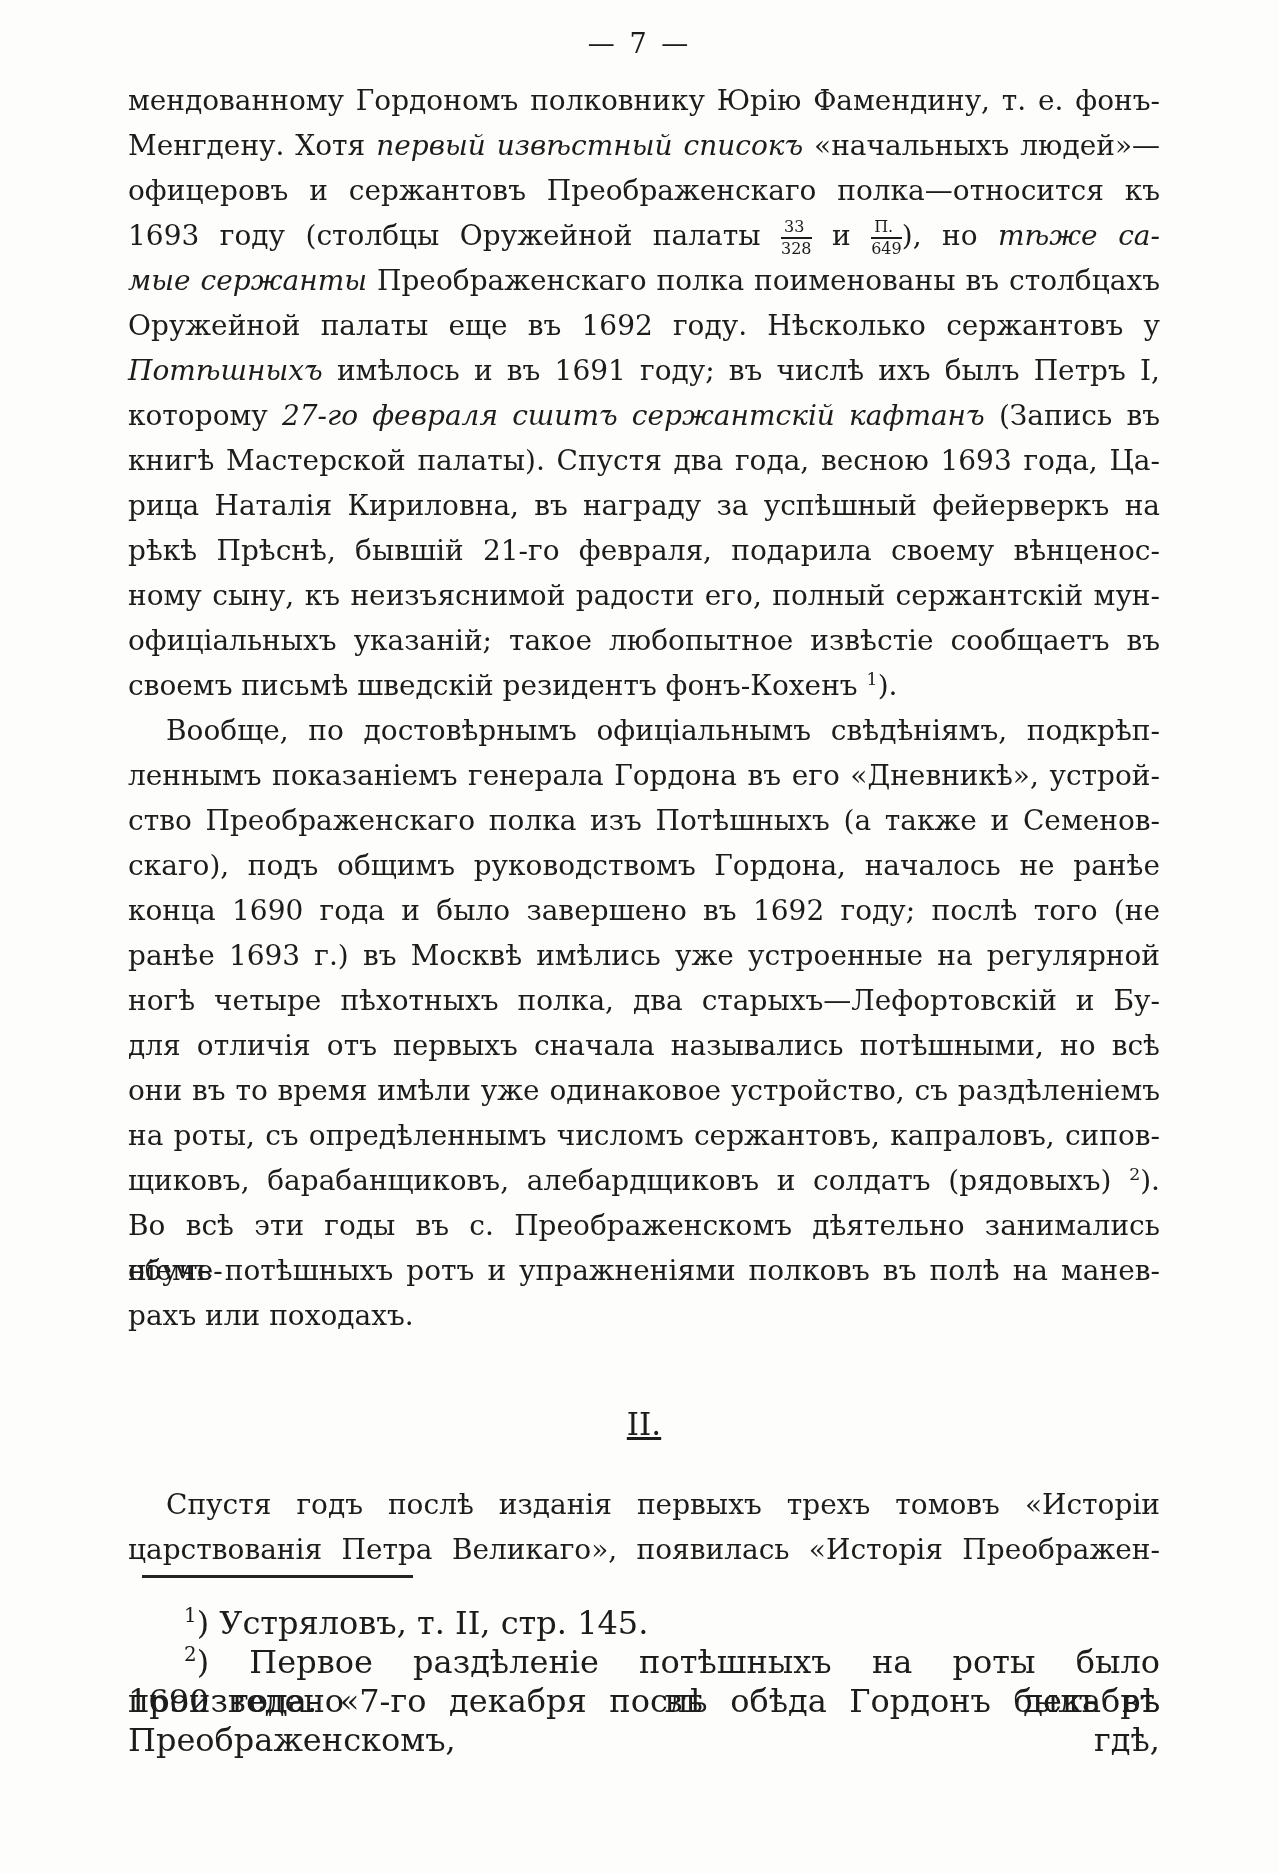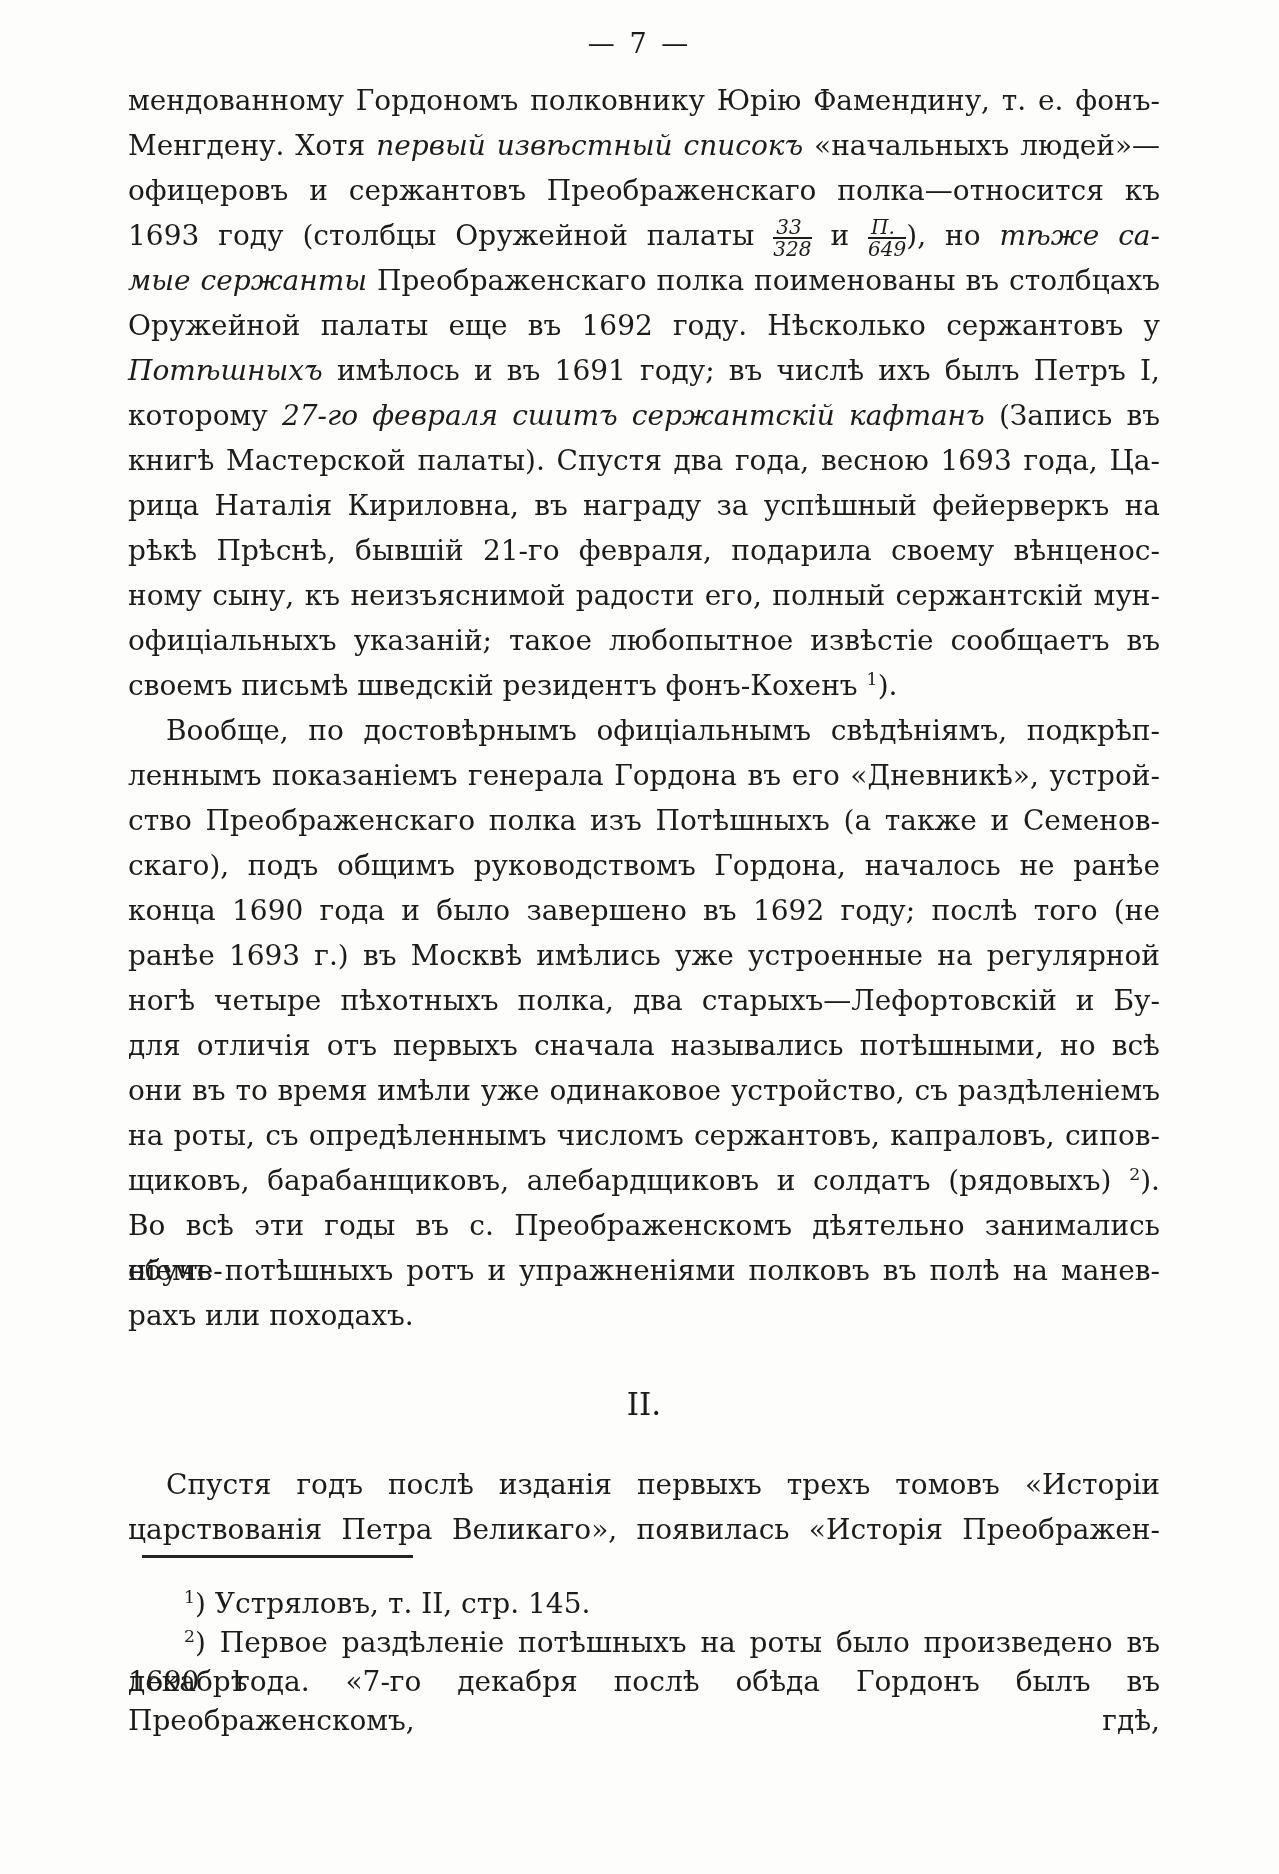--- a/index.html
+++ b/index.html
@@ -24,31 +24,31 @@
     height:45px;line-height:45px;
     text-align:justify;text-align-last:justify;
     white-space:normal;
   }
   .ln.last{text-align-last:left;}
   .ln.ind{text-indent:38px;}
   .it{font-style:italic;}
   sup{font-size:0.62em;vertical-align:super;line-height:0;}
   .frac{
     display:inline-block;vertical-align:middle;text-align:right;
-    font-size:20px;line-height:20px;font-style:italic;
+    font-size:16px;line-height:20px;
   }
   .fnum{display:block;border-bottom:2px solid #1c1c1c;padding:0 3px;}
   .fden{display:block;}
   .heading{
-    margin-top:44px;height:45px;line-height:45px;
-    text-align:center;text-align-last:center;font-size:31px;
+    margin-top:64px;height:45px;line-height:45px;
+    text-align:center;text-align-last:center;font-size:31px;text-decoration:underline;
   }
   .para3{margin-top:35px;}
   .sep{margin-top:3px;margin-left:14px;width:271px;height:3px;background:#242424;}
-  .fnotes{margin-top:26px;font-size:28px;}
+  .fnotes{margin-top:26px;font-size:32px;}
   .fln{
     height:39px;line-height:39px;
     text-align:justify;text-align-last:justify;
   }
   .fln.short{text-align-last:left;}
   .fln.find{text-indent:56px;}
 </style>
 </head>
 <body>
 

